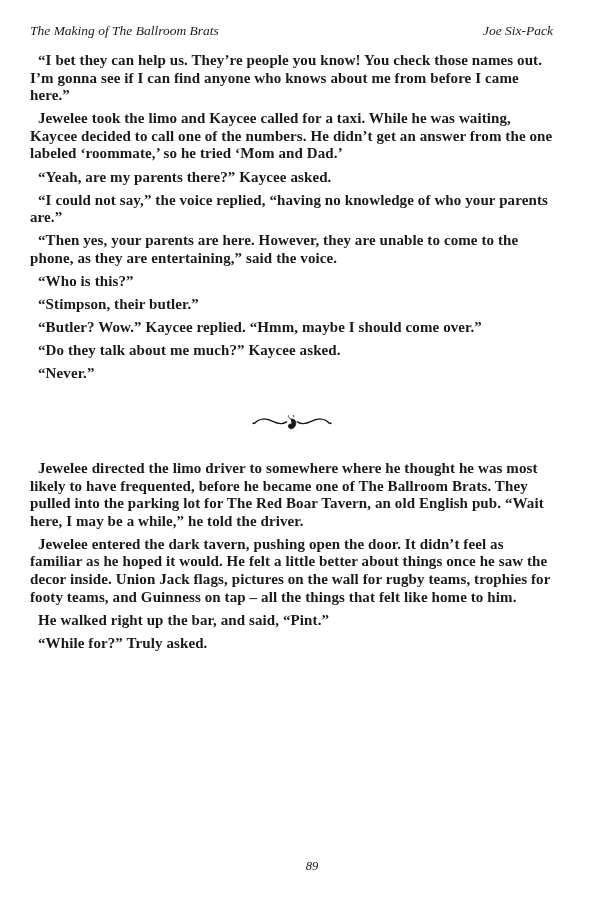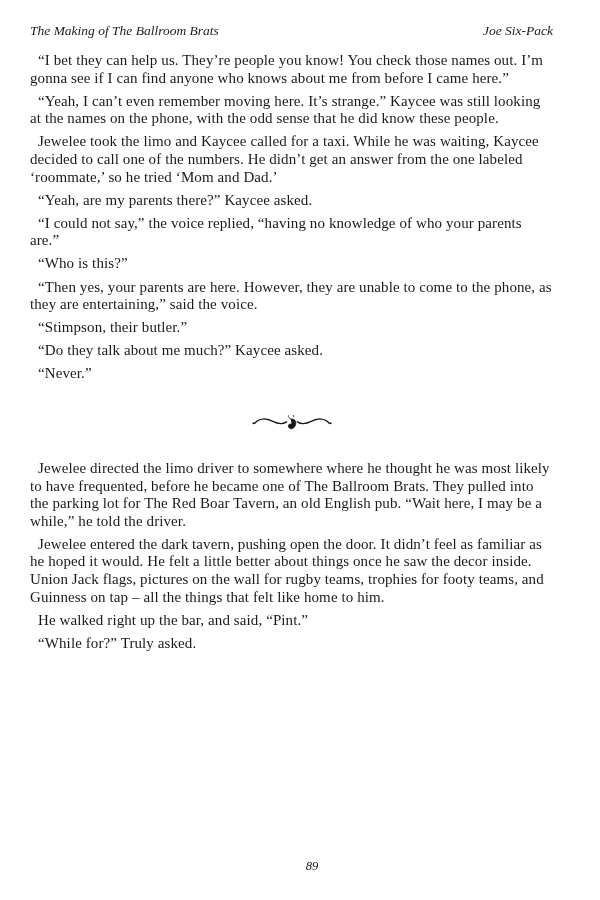--- a/index.html
+++ b/index.html
@@ -25,20 +25,21 @@
   }
   .body-text { margin-top: 13px; }
   .para {
     font-size: 15px;
     line-height: 17.6px;
     margin: 0 0 5.5px 0;
     text-indent: 8px;
     text-align: left;
     letter-spacing: 0.1px;
     hyphens: auto;
+    font-weight: bold;
     -webkit-hyphens: auto;
   }
   .divider-wrap {
     text-align: center;
     margin: 29px 0 27px 0;
     height: 21px;
   }
   .divider-wrap svg { display: inline-block; vertical-align: top; color: #161616; }
   .page-footer {
     position: absolute;
@@ -58,27 +59,27 @@
 
   <div class="running-header">
     <span>The Making of The Ballroom Brats</span>
     <span>Joe Six-Pack</span>
   </div>
 
   <div class="body-text">
 
     <div>
         <p class="para">“I bet they can help us. They’re people you know! You check those names out. I’m gonna see if I can find anyone who knows about me from before I came here.”</p>
-        <p class="para">“Yeah, I can’t even remember moving here. It’s strange.” Kaycee was still looking at the names on the phone, with the odd sense that he did know these people.</p>
         <p class="para">Jewelee took the limo and Kaycee called for a taxi. While he was waiting, Kaycee decided to call one of the numbers. He didn’t get an answer from the one labeled ‘roommate,’ so he tried ‘Mom and Dad.’</p>
         <p class="para">“Yeah, are my parents there?” Kaycee asked.</p>
         <p class="para">“I could not say,” the voice replied, “having no knowledge of who your parents are.”</p>
+        <p class="para">“Then yes, your parents are here. However, they are unable to come to the phone, as they are entertaining,” said the voice.</p>
         <p class="para">“Who is this?”</p>
-        <p class="para">“Then yes, your parents are here. However, they are unable to come to the phone, as they are entertaining,” said the voice.</p>
         <p class="para">“Stimpson, their butler.”</p>
+        <p class="para">“Butler? Wow.” Kaycee replied. “Hmm, maybe I should come over.”</p>
         <p class="para">“Do they talk about me much?” Kaycee asked.</p>
         <p class="para">“Never.”</p>
       </div>
 
     <div class="divider-wrap">
       <svg width="82" height="21" viewBox="0 0 120 30" aria-hidden="true">
         <g stroke="currentColor" fill="none" stroke-linecap="round">
           <circle cx="3.5" cy="16" r="1.4" fill="currentColor" stroke="none"></circle>
           <path d="M5.5,16 C12,9 22,8 32,13.5 C40,17.5 47,17.5 52,14" stroke-width="2.1"></path>
           <circle cx="116.5" cy="16" r="1.4" fill="currentColor" stroke="none"></circle>

